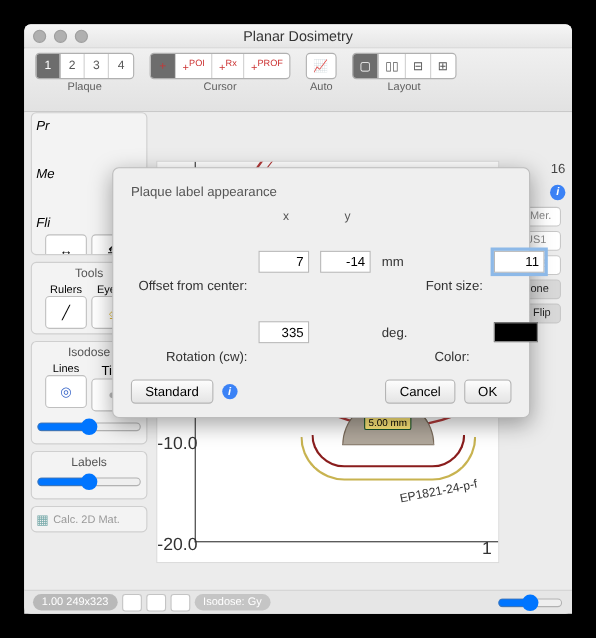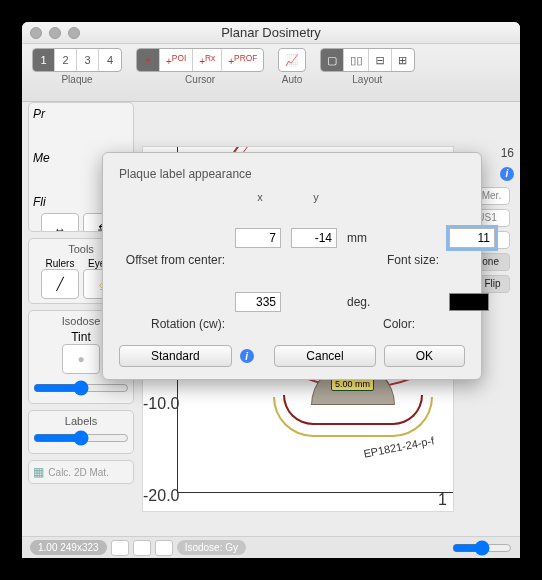--- a/index.html
+++ b/index.html
@@ -47,21 +47,21 @@
   
   .dialog { position: absolute; left: 80px; top: 130px; width: 380px; background: #efefef; border: 1px solid #bcbcbc; border-radius: 6px; box-shadow: 0 6px 20px rgba(0,0,0,0.35); padding: 14px 16px 12px 16px; z-index: 50; font-size: 12px; color: #333; }
   .dialog h3 { font-size: 12px; font-weight: normal; color: #555; margin-bottom: 10px; }
   .dlg-grid { display: grid; grid-template-columns: 110px 50px 50px 30px 60px 50px; gap: 6px; align-items: center; margin-bottom: 6px; }
   .dlg-grid .colhdr { font-size: 11px; text-align: center; color: #555; }
   .dlg-grid label { font-size: 12px; text-align: right; padding-right: 4px; margin-top: 44px; }
   .dlg-grid input[type=text] { width: 46px; height: 20px; border: 1px solid #b8b8b8; background: #fff; padding: 0 4px; font-size: 12px; text-align: right; }
   .dlg-grid input.focus { outline: 3px solid #8db9e8; }
   .swatch { width: 40px; height: 18px; background: #000; border: 1px solid #888; cursor: pointer; }
   .dlg-buttons { display: flex; gap: 8px; margin-top: 14px; align-items: center; }
-  .macbtn { height: 22px; padding: 0 31px; background: linear-gradient(#fdfdfd,#e4e4e4); border: 1px solid #b4b4b4; border-radius: 4px; font-size: 12px; cursor: pointer; }
+  .macbtn { height: 22px; padding: 0 12px; background: linear-gradient(#fdfdfd,#e4e4e4); border: 1px solid #b4b4b4; border-radius: 4px; font-size: 12px; cursor: pointer; }
   .spacer { flex: 1; }
   .info { width: 14px; height: 14px; border-radius: 50%; background: #3b82f6; color: #fff; font-size: 10px; display: inline-flex; align-items: center; justify-content: center; font-style: italic; font-weight: bold; }
   .cursor-icon { font-size: 10px; color: #c33; }
   .iclip { overflow:hidden; position:relative; }
 </style>
 </head>
 <body>
 
 <div class="window">
 
@@ -161,20 +161,26 @@
                 <span style="color:#d6a400">⍚</span>
               </div>
           </div>
         </div>
       </div>
 
       <div class="panel">
         <div class="panel-title">Isodose</div>
         <div class="panel-row">
           <div style="text-align:center">
+            <div style="font-size:10px">Lines</div>
+            <div class="toolbtn">
+                <span style="color:#3a67c9">◎</span>
+              </div>
+          </div>
+          <div style="text-align:center">
             <div style="font-size:12px">Tint</div>
             <div class="toolbtn">
                 <span style="color:#bbb">●</span>
               </div>
           </div>
         </div>
         <input type="range" class="slider" style="margin-top: 6px;" value="50">
       </div>
 
       <div class="panel">
@@ -242,21 +248,21 @@
       <input type="text" value="7" style="">
       <input type="text" value="-14" style="">
       <span>mm</span>
       <label style="text-align:right">Font size:</label>
       <input type="text" class="focus" value="11" style="">
 
       <label>Rotation (cw):</label>
       <input type="text" value="335" style="">
       <span></span>
       <span>deg.</span>
-      <label style="text-align:left">Color:</label>
+      <label style="text-align:center">Color:</label>
       <div class="swatch"></div>
     </div>
     <div class="dlg-buttons">
       <button class="macbtn">Standard</button>
       <span class="info">i</span>
       <span class="spacer"></span>
       <button class="macbtn">Cancel</button>
       <button class="macbtn">OK</button>
     </div>
   </div>

